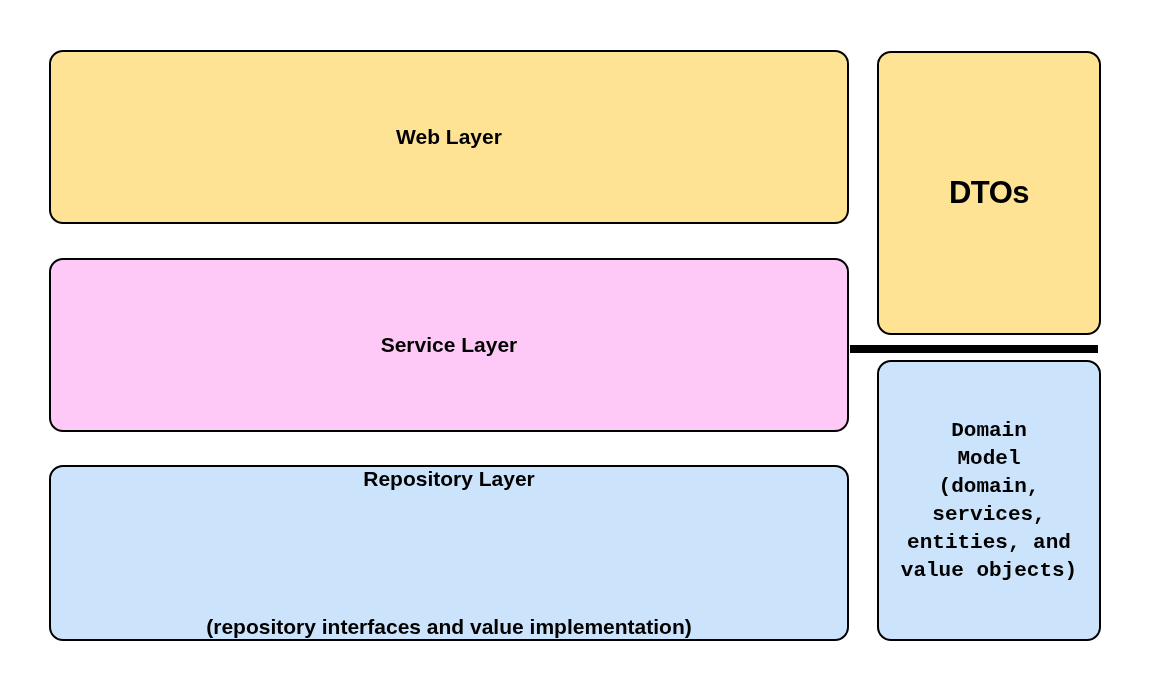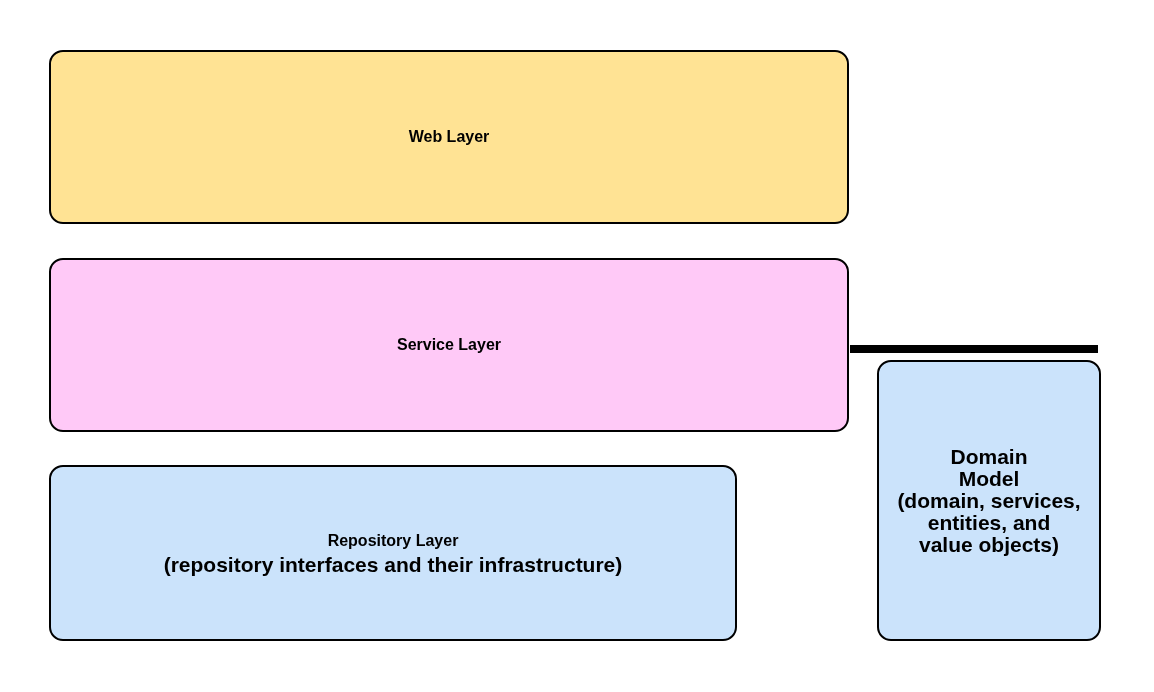--- a/index.html
+++ b/index.html
@@ -18,72 +18,76 @@
     border-radius: 14px;
     display: flex;
     flex-direction: column;
     align-items: center;
     justify-content: center;
     text-align: center;
     color: #000000;
     font-weight: bold;
   }
   .box-title {
-    font-size: 16px;
+    font-size: 21px;
     line-height: 24px;
     white-space: nowrap;
   }
   .box-subtitle {
     font-size: 21px;
     line-height: 24px;
     white-space: nowrap;
   }
   .dtos-title {
     font-size: 31px;
     line-height: 34px;
     letter-spacing: -0.5px;
   }
   .domain-text {
     font-size: 21px;
-    line-height: 22px;
+    line-height: 28px;
     white-space: pre-line;
+    font-family: Liberation Mono, monospace;
   }
   .connector-bar {
     position: absolute;
     left: 850px;
     top: 345px;
     width: 248px;
     height: 8px;
     background: #000000;
   }
   
   .web-box        { left: 49px;  top: 50px;  width: 800px; height: 174px; }
   .service-box    { left: 49px;  top: 258px; width: 800px; height: 174px; gap: 42px; }
-  .repository-box { left: 49px;  top: 465px; width: 688px; height: 176px; }
+  .repository-box { left: 49px;  top: 465px; width: 800px; height: 176px; justify-content: space-between; }
   .dtos-box       { left: 877px; top: 51px;  width: 224px; height: 284px; }
   .domain-box     { left: 877px; top: 360px; width: 224px; height: 281px; }
 </style>
 </head>
 <body>
 
 <div class="canvas">
 
   <div class="box web-box" style="background-color: rgb(255, 227, 148);">
     <div class="box-title">Web Layer</div>
   </div>
 
   <div class="box service-box" style="background-color: rgb(255, 201, 247);">
     <div class="box-title">Service Layer</div>
   </div>
 
   <div class="box repository-box" style="background-color: rgb(203, 227, 251);">
     <div class="box-title">Repository Layer</div>
-    <div class="box-subtitle">(repository interfaces and their infrastructure)</div>
+    <div class="box-subtitle">(repository interfaces and value implementation)</div>
   </div>
 
+  <div class="box dtos-box" style="background-color: rgb(255, 227, 148);">
+    <div class="dtos-title">DTOs</div>
+  </div>
 
   <div class="connector-bar"></div>
 
   <div class="box domain-box" style="background-color: rgb(203, 227, 251);">
     <div class="domain-text">Domain
 Model
 (domain, services,
 entities, and
 value objects)</div>
   </div>

